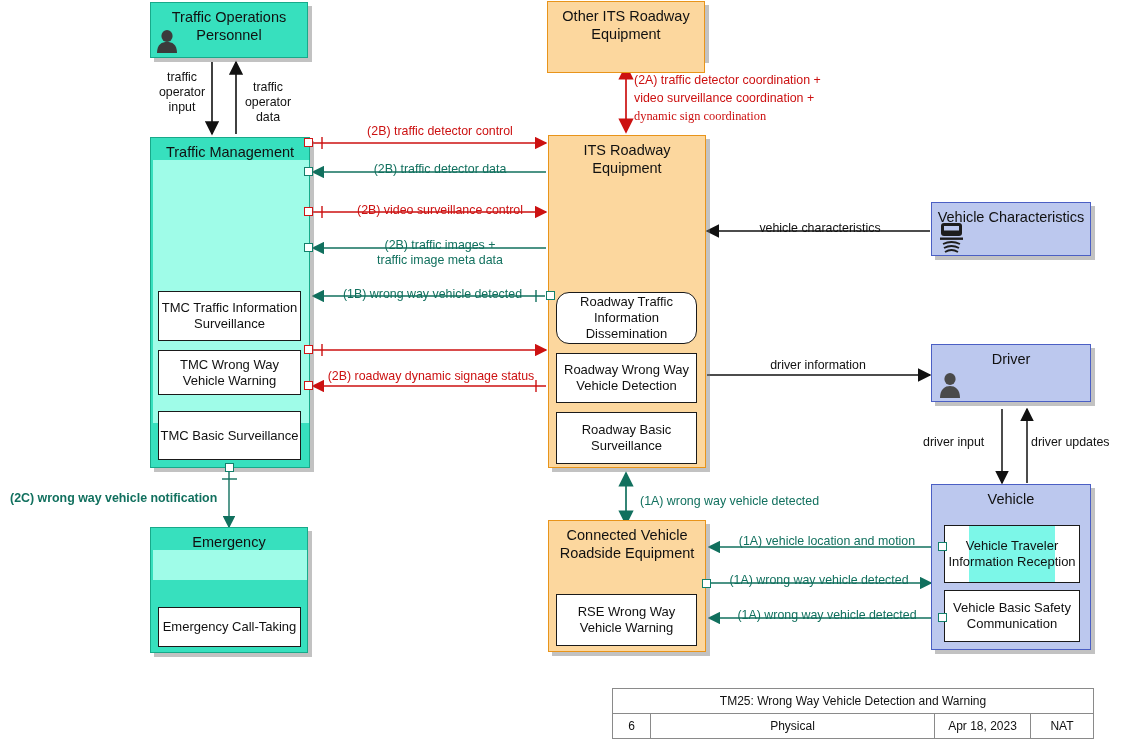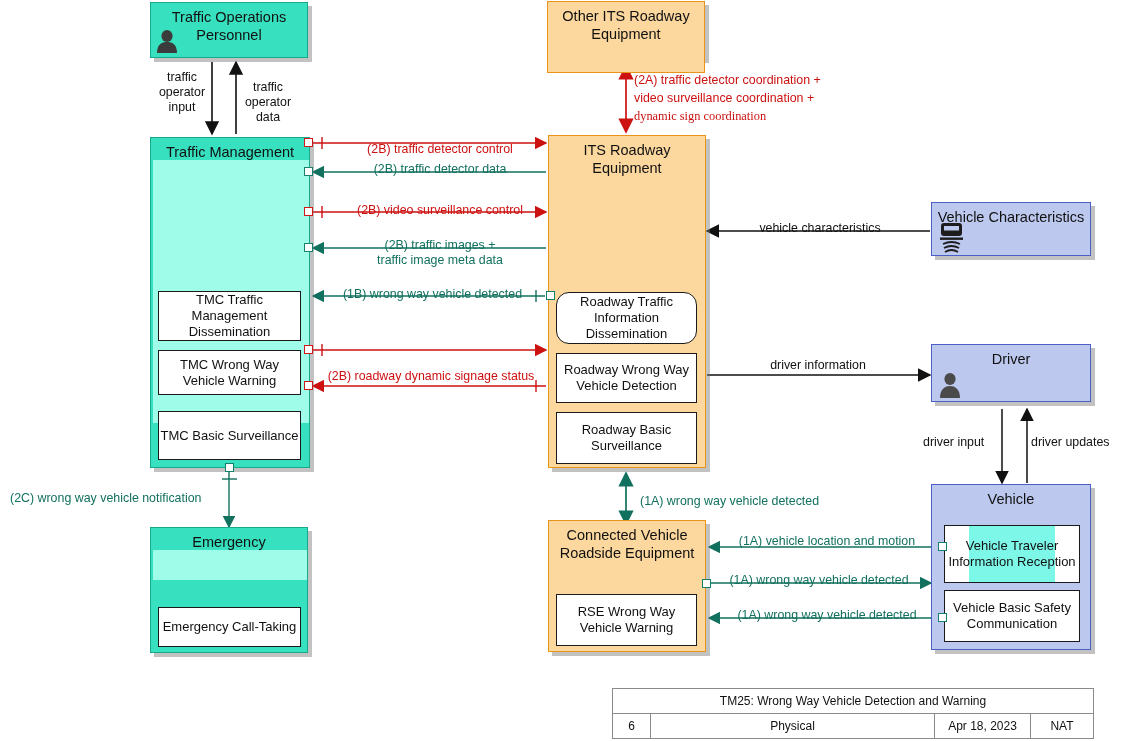--- a/index.html
+++ b/index.html
@@ -148,21 +148,21 @@
   <div class="shadow" style="left:551px;top:5px;width:158px;height:58px;"></div>
   <div class="node orange" style="left:547px;top:1px;width:158px;height:72px;">
     <div class="title">Other ITS Roadway Equipment</div>
   </div>
 
   <div class="shadow" style="left:154px;top:141px;width:160px;height:331px;"></div>
   <div class="node teal" style="left:150px;top:137px;width:160px;height:331px;background:#37E0BE;">
     <div class="title">Traffic Management Center</div>
     <div style="position:absolute;left:2px;top:22px;width:156px;height:263px;background:#9FFCE8;"></div>
   </div>
-  <div class="sub" style="left:158px;top:291px;width:143px;height:50px;">TMC Traffic Management Dissemination</div>
+  <div class="sub" style="left:158px;top:291px;width:143px;height:50px;">TMC Traffic Information Surveillance</div>
   <div class="sub" style="left:158px;top:350px;width:143px;height:45px;">TMC Wrong Way Vehicle Warning</div>
   <div class="sub" style="left:158px;top:411px;width:143px;height:49px;">TMC Basic Surveillance</div>
 
   <div class="port red" style="left:304px;top:138px;"></div>
   <div class="port green" style="left:304px;top:167px;"></div>
   <div class="port red" style="left:304px;top:207px;"></div>
   <div class="port green" style="left:304px;top:243px;"></div>
   <div class="port red" style="left:304px;top:345px;"></div>
   <div class="port red" style="left:304px;top:381px;"></div>
   <div class="port green" style="left:225px;top:463px;"></div>
@@ -221,38 +221,38 @@
   <div class="sub" style="left:556px;top:594px;width:141px;height:52px;">RSE Wrong Way Vehicle Warning</div>
   <div class="port dark" style="left:702px;top:579px;border-color:#13806B;"></div>
 
   <div class="lbl black c" style="left:146px;top:70px;width:72px;white-space:normal;">traffic operator input</div>
   <div class="lbl black c" style="left:232px;top:80px;width:72px;white-space:normal;">traffic operator data</div>
 
   <div class="lbl red" style="left:634px;top:73px;">(2A) traffic detector coordination +</div>
   <div class="lbl red" style="left:634px;top:91px;">video surveillance coordination +</div>
   <div class="lbl red" style="left:634px;top:109px;font-family:Liberation Serif, serif;">dynamic sign coordination</div>
 
-  <div class="lbl red c" style="left:330px;top:142px;width:220px;">(2B) traffic detector control</div>
+  <div class="lbl red c" style="left:330px;top:124px;width:220px;">(2B) traffic detector control</div>
   <div class="lbl green c" style="left:330px;top:162px;width:220px;">(2B) traffic detector data</div>
   <div class="lbl red c" style="left:330px;top:203px;width:220px;">(2B) video surveillance control</div>
   <div class="lbl green c" style="left:330px;top:238px;width:220px;">(2B) traffic images +</div>
   <div class="lbl green c" style="left:330px;top:253px;width:220px;">traffic image meta data</div>
 
   <div class="lbl black c" style="left:720px;top:221px;width:200px;">vehicle characteristics</div>
 
   <div class="lbl green c" style="left:325px;top:287px;width:215px;">(1B) wrong way vehicle detected</div>
 
   <div class="lbl red c" style="left:315px;top:369px;width:232px;">(2B) roadway dynamic signage status</div>
 
   <div class="lbl black c" style="left:718px;top:358px;width:200px;">driver information</div>
 
   <div class="lbl black" style="left:923px;top:435px;">driver input</div>
   <div class="lbl black" style="left:1031px;top:435px;">driver updates</div>
 
-  <div class="lbl green" style="left:10px;top:491px;">(2C) wrong way vehicle notification</div>
+  <div class="lbl green" style="left:10px;top:491px;font-weight:bold;">(2C) wrong way vehicle notification</div>
 
   <div class="lbl green" style="left:640px;top:494px;">(1A) wrong way vehicle detected</div>
 
   <div class="lbl green c" style="left:718px;top:534px;width:218px;">(1A) vehicle location and motion</div>
   <div class="lbl green c" style="left:710px;top:573px;width:218px;">(1A) wrong way vehicle detected</div>
   <div class="lbl green c" style="left:718px;top:608px;width:218px;">(1A) wrong way vehicle detected</div>
 
   <div class="legend">
     <div class="row top">
       <div class="cell c-title">TM25: Wrong Way Vehicle Detection and Warning</div>

